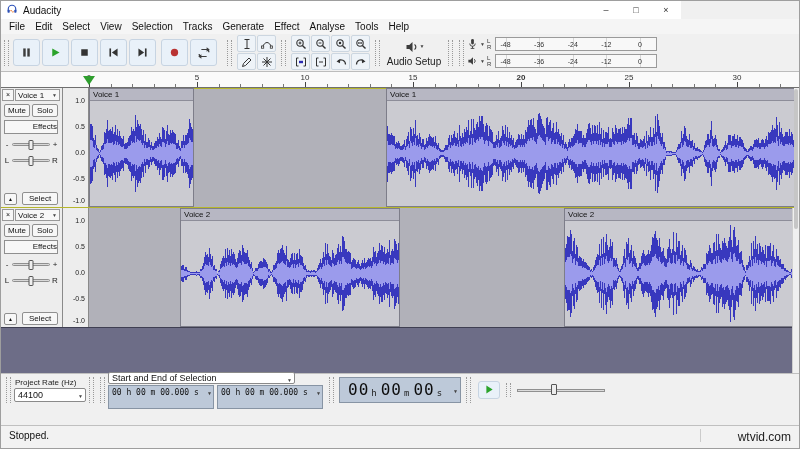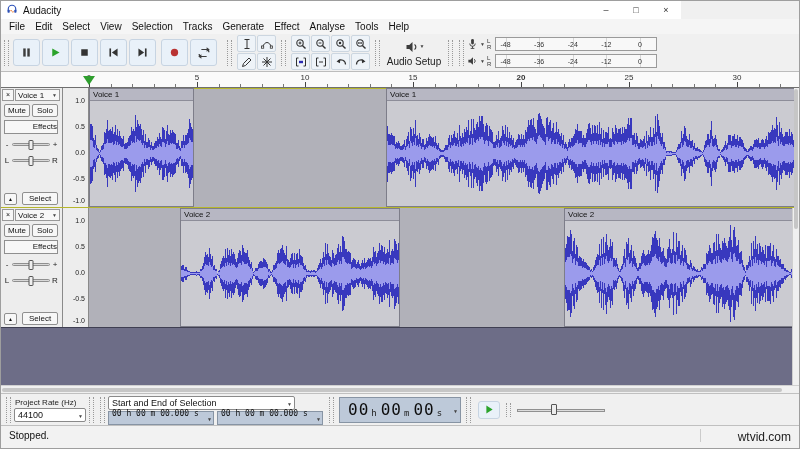--- a/index.html
+++ b/index.html
@@ -76,27 +76,27 @@
   .clip-header{height:12px;background:#b7b7c3;border-bottom:1px solid #8d8d99;font-size:8px;line-height:11px;padding-left:3px;color:#111;overflow:hidden;white-space:nowrap}
   .clip svg{display:block}
 
   
   .vscroll{position:absolute;top:87px;right:0;width:7px;height:297px;background:#f0f0f0;border-left:1px solid #cfcfcf}
   .vthumb{position:absolute;top:1px;left:1px;width:4px;height:140px;background:#c6c6c6;border-radius:2px}
   .hscroll{position:absolute;top:384px;left:0;width:800px;height:8px;background:#f0f0f0;border-top:1px solid #d0d0d0}
   .hthumb{position:absolute;top:2px;left:1px;width:780px;height:4px;background:#c6c6c6;border-radius:2px}
 
   
-  .bottombar{position:absolute;top:392px;left:0;width:800px;height:32px;background:#f0f0f0;border-top:1px solid #c0c0c0;display:flex;align-items:center;padding-left:2px}
+  .bottombar{position:absolute;top:372px;left:0;width:800px;height:32px;background:#f0f0f0;border-top:1px solid #c0c0c0;display:flex;align-items:center;padding-left:2px}
   .bb-col{display:flex;flex-direction:column;justify-content:center;gap:1px;height:100%;padding-top:1px;flex:none}
   .bb-label{font-size:8px;color:#222;padding-left:1px;white-space:nowrap}
   .bb-select{position:relative;height:14px;background:#fff;border:1px solid #8a8a8a;border-radius:2px;display:flex;align-items:center;font-size:9px;padding:0 12px 0 3px;white-space:nowrap}
   .bb-select .dd{position:absolute;right:2px;top:4px}
   .time-row{display:flex;gap:3px}
-  .time-field{position:relative;height:14px;background:#bdc9d9;border:1px solid #8794a4;display:flex;align-items:center;padding:0 10px 8px 3px;font-family:"DejaVu Sans Mono",monospace;font-size:8px;white-space:nowrap;color:#101010}
+  .time-field{position:relative;height:24px;background:#bdc9d9;border:1px solid #8794a4;display:flex;align-items:center;padding:0 10px 8px 3px;font-family:"DejaVu Sans Mono",monospace;font-size:8px;white-space:nowrap;color:#101010}
   .time-field .dd{position:absolute;right:2px;top:4px}
   .big-time{position:relative;height:26px;background:#bdc9d9;border:1px solid #8794a4;display:flex;align-items:center;padding:0 14px 0 8px;margin:0 2px;font-family:"DejaVu Sans Mono",monospace;flex:none}
   .bt-v{font-size:16px;color:#0d0d0d;letter-spacing:1px}
   .bt-u{font-size:9px;color:#222;margin:7px 4px 0 2px}
   .big-dd{position:absolute;right:3px;top:10px}
   .pas{display:flex;align-items:center;height:100%;padding:0 4px;gap:3px;flex:none}
   .pas-play{width:22px;height:18px;background:#e9f1f9;border:1px solid #c7d4e2;border-radius:3px;display:flex;align-items:center;justify-content:center}
   .pas-slider{position:relative;width:88px;height:14px}
   .pas-groove{position:absolute;left:0;right:0;top:6px;height:3px;background:#dcdcdc;border:1px solid #909090}
   .pas-thumb{position:absolute;left:38%;top:1px;width:6px;height:11px;background:#ececec;border:1px solid #555;border-radius:1px}

